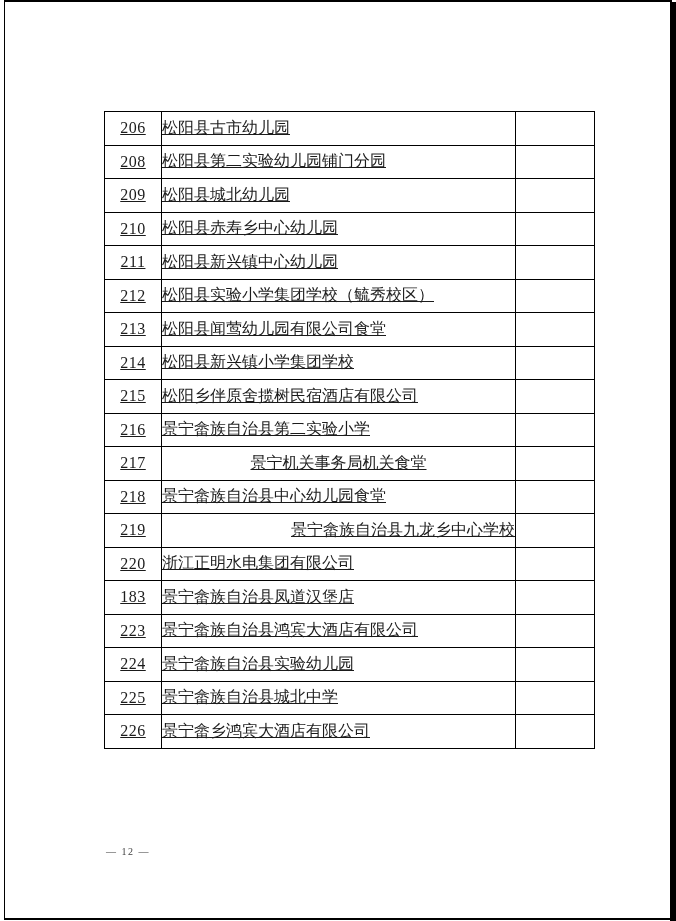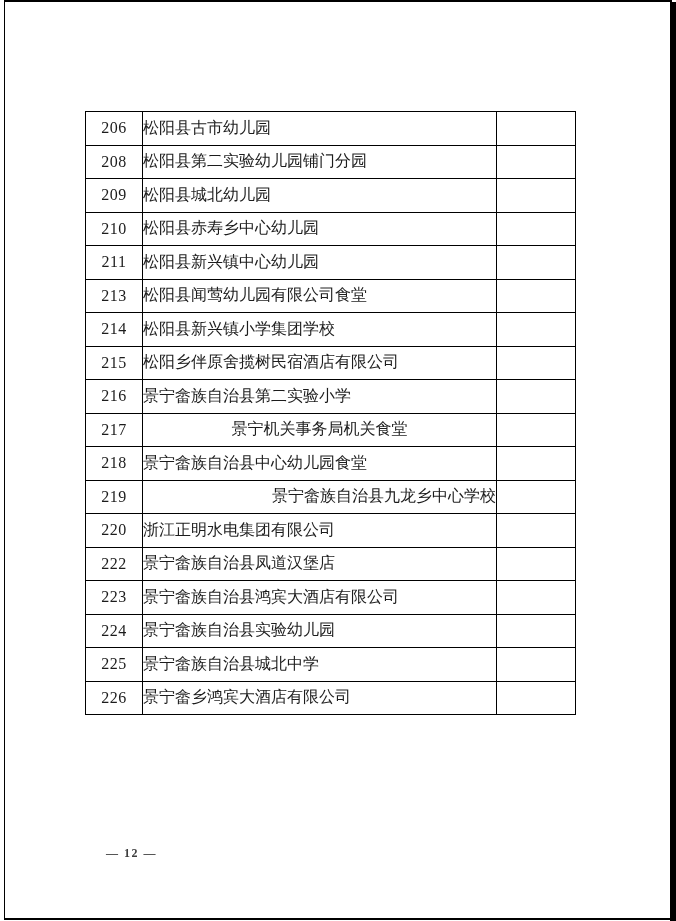--- a/index.html
+++ b/index.html
@@ -27,24 +27,25 @@
   }
   .right-band {
     position: absolute;
     top: 2px; right: 0; bottom: 0;
     width: 6px;
     background: #000;
   }
   
   table.doc-table {
     position: absolute;
-    left: 85px;
+    left: 104px;
     top: 111px;
     border-collapse: collapse;
     table-layout: fixed;
+    text-decoration: underline;
   }
   table.doc-table td {
     border: 1.2px solid #000;
     height: 32.5px;
     padding: 0;
     vertical-align: middle;
     font-size: 16px;
     color: #1c1c1c;
     background: #fff;
   }
@@ -62,25 +63,24 @@
     overflow: hidden;
   }
   td.cell-blank {
     width: 78px;
   }
   
   .page-num {
     position: absolute;
     left: 106px;
     top: 846px;
-    font-size: 12px;
+    font-size: 10px;
     letter-spacing: 1.5px;
     color: #3e3e3e;
     font-family: "Liberation Serif", "DejaVu Serif", serif;
-    font-weight: bold;
   }
 </style>
 </head>
 <body>
 
 <div class="page">
   <div class="frame"></div>
   <div class="right-band"></div>
 
   <table class="doc-table">
@@ -101,20 +101,25 @@
           <td class="cell-blank"></td>
         </tr>
         <tr>
           <td class="cell-no">210</td>
           <td class="cell-name" style="letter-spacing: 0px;">松阳县赤寿乡中心幼儿园</td>
           <td class="cell-blank"></td>
         </tr>
         <tr>
           <td class="cell-no">211</td>
           <td class="cell-name" style="letter-spacing: 0px;">松阳县新兴镇中心幼儿园</td>
+          <td class="cell-blank"></td>
+        </tr>
+        <tr>
+          <td class="cell-no">212</td>
+          <td class="cell-name" style="letter-spacing: 0px;">松阳县实验小学集团学校（毓秀校区）</td>
           <td class="cell-blank"></td>
         </tr>
         <tr>
           <td class="cell-no">213</td>
           <td class="cell-name" style="letter-spacing: 0px;">松阳县闻莺幼儿园有限公司食堂</td>
           <td class="cell-blank"></td>
         </tr>
         <tr>
           <td class="cell-no">214</td>
           <td class="cell-name" style="letter-spacing: 0px;">松阳县新兴镇小学集团学校</td>
@@ -144,21 +149,21 @@
           <td class="cell-no">219</td>
           <td class="cell-name" style="letter-spacing: 0px; text-align: right;">景宁畲族自治县九龙乡中心学校</td>
           <td class="cell-blank"></td>
         </tr>
         <tr>
           <td class="cell-no">220</td>
           <td class="cell-name" style="letter-spacing: 0px;">浙江正明水电集团有限公司</td>
           <td class="cell-blank"></td>
         </tr>
         <tr>
-          <td class="cell-no">222</td>
+          <td class="cell-no">183</td>
           <td class="cell-name" style="letter-spacing: 0px;">景宁畲族自治县凤道汉堡店</td>
           <td class="cell-blank"></td>
         </tr>
         <tr>
           <td class="cell-no">223</td>
           <td class="cell-name" style="letter-spacing: 0px;">景宁畲族自治县鸿宾大酒店有限公司</td>
           <td class="cell-blank"></td>
         </tr>
         <tr>
           <td class="cell-no">224</td>

